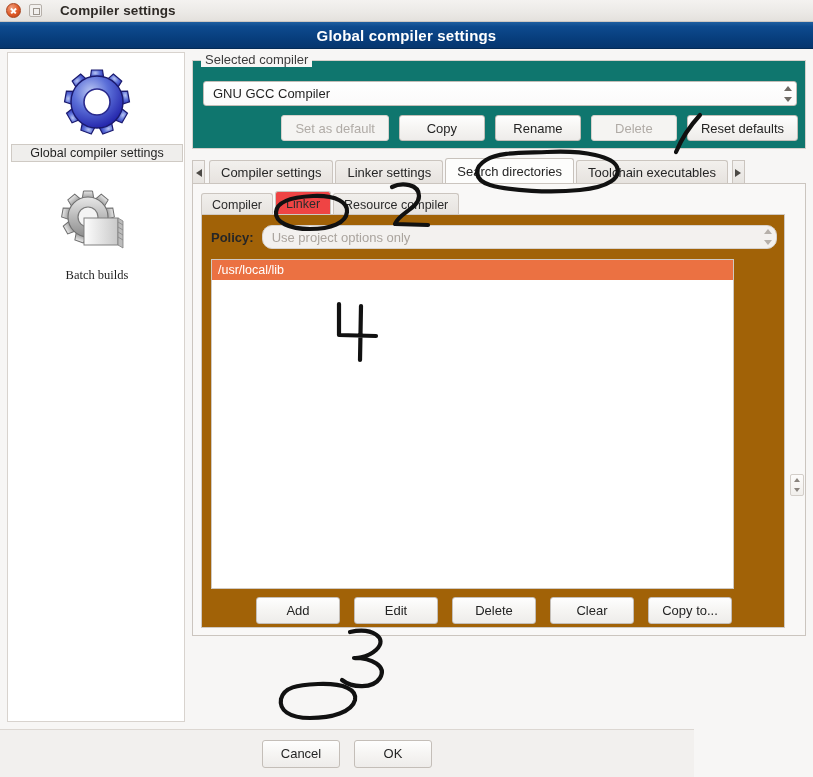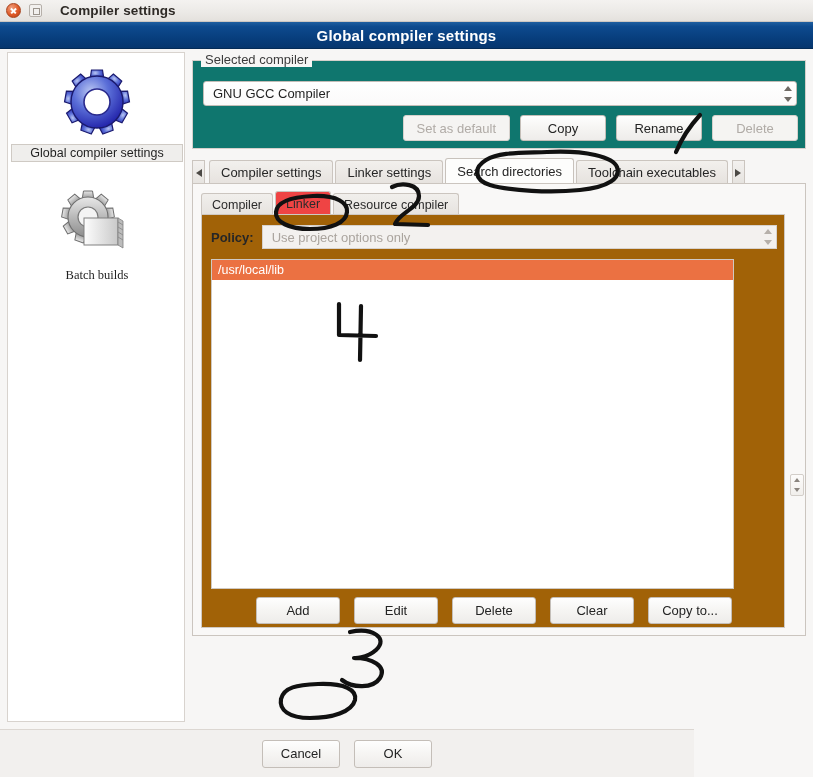--- a/index.html
+++ b/index.html
@@ -205,21 +205,21 @@
   }
 
   .policy-row {
     position: absolute; left: 9px; top: 10px;
     width: 566px; height: 24px;
     display: flex; align-items: center;
   }
   .policy-label { font-size: 13px; font-weight: bold; color: #262626; margin-right: 8px; }
   .combo-dis {
     flex: 1; height: 24px;
-    background: #f3f1ef; border: 1px solid #d7d2cd; border-radius: 0;
+    background: #f3f1ef; border: 1px solid #d7d2cd; border-radius: 10px;
     display: flex; align-items: center; position: relative;
   }
   .combo-dis .combo-text { color: #aaa49e; }
   .spin.dis .up   { border-bottom-color: #b6b0aa; }
   .spin.dis .down { border-top-color: #b6b0aa; }
 
   
   .listbox {
     position: absolute; left: 9px; top: 44px;
     width: 523px; height: 330px;
@@ -372,20 +372,21 @@
           <i class="up"></i>
             <i class="down"></i>
         </span>
       </div>
 
       <div class="btnrow">
         <div class="btn disabled">Set as default</div>
         <div class="btn">Copy</div>
         <div class="btn">Rename</div>
         <div class="btn disabled">Delete</div>
+        <div class="btn">Reset defaults</div>
       </div>
     </div>
 
     <div class="tabstrip">
       <div class="tabarrow">
         <span class="tri-l"></span>
       </div>
       <div class="tab" style="margin-left:4px;">Compiler settings</div>
       <div class="tab">Linker settings</div>
       <div class="tab active">Search directories</div>

